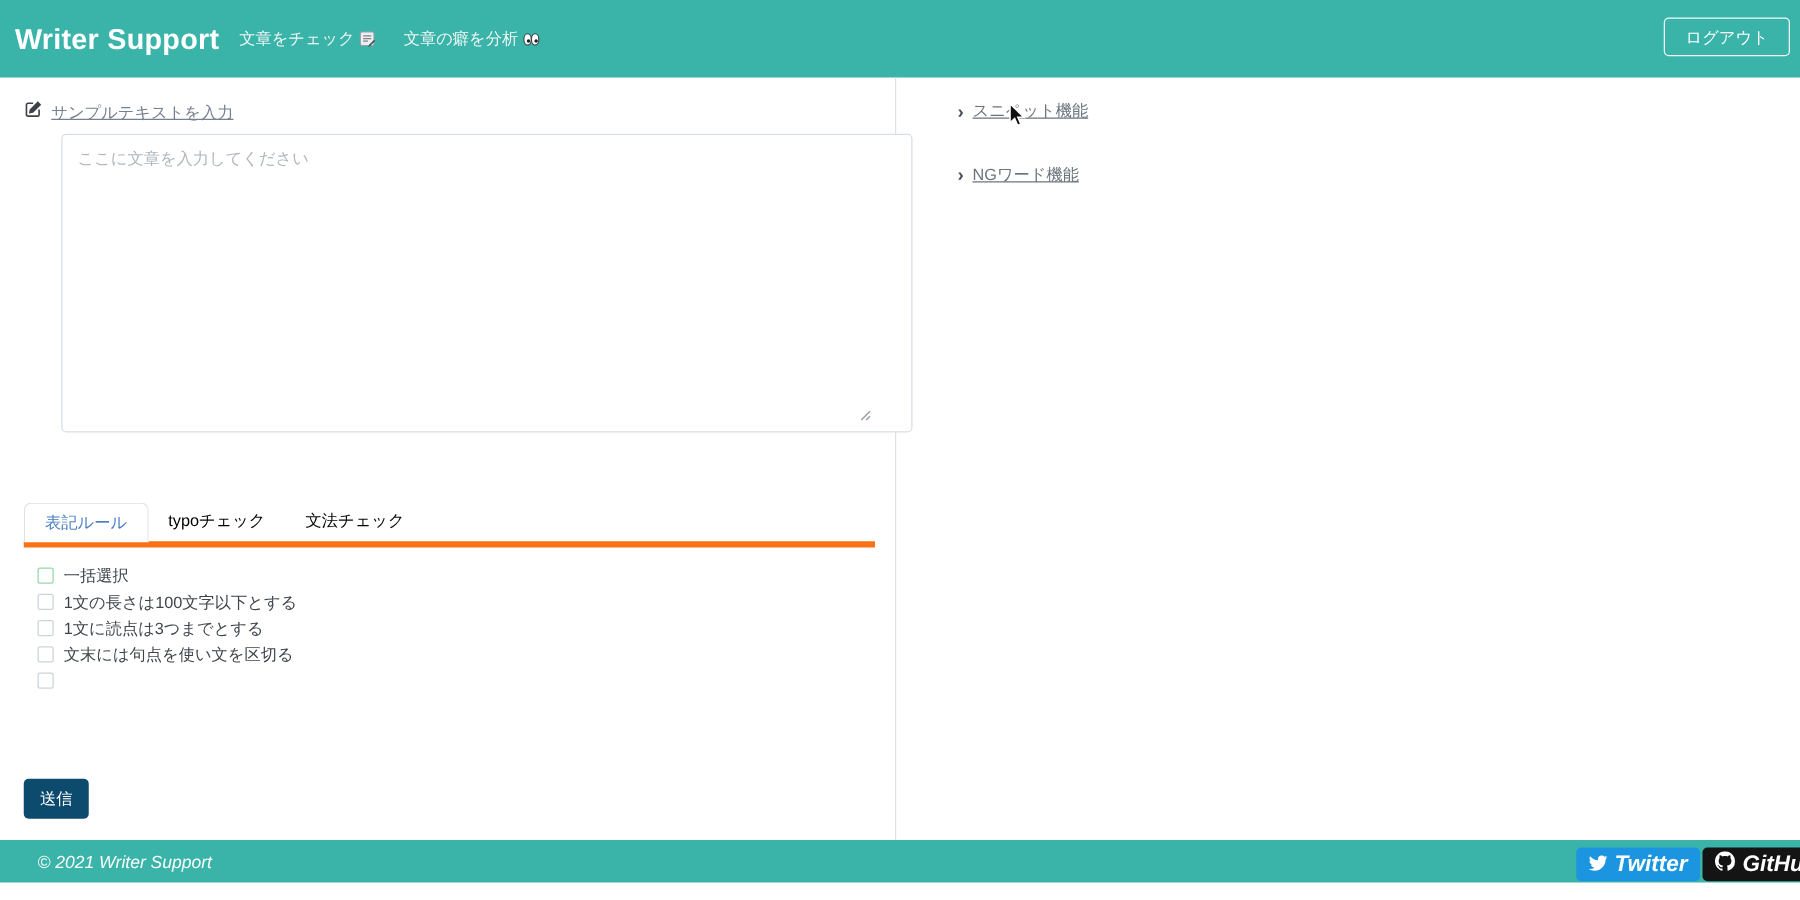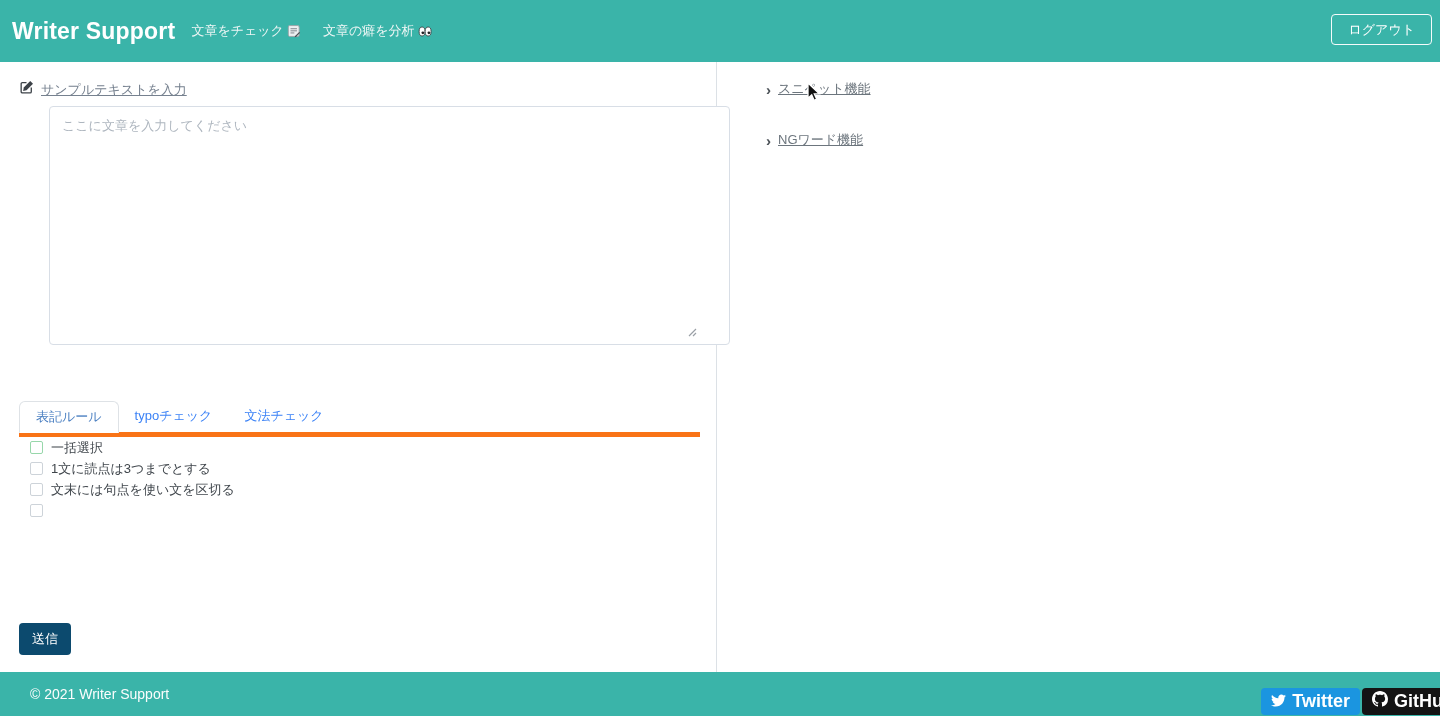--- a/index.html
+++ b/index.html
@@ -20,37 +20,37 @@
 
   .sample-row { display:flex; align-items:center; gap:7px; margin-bottom:7px; }
   .sample-link { font-size:13px; color:#76818f; text-decoration:underline; cursor:pointer; }
 
   .ta-wrap { position:relative; }
   .text-input { width:681px; height:239px; border:1px solid #d8dee6; border-radius:4px; padding:10px 12px; font-size:13px; color:#333; font-family:inherit; resize:none; outline:none; display:block;margin-left:30px; }
   .text-input::placeholder { color:#aeb6bf; }
   .resize-handle { position:absolute; right:3px; bottom:4px; }
 
   .tabs { display:flex; margin-top:56px; border-bottom:5px solid #f97316; width:681px; }
-  .tab { padding:6px 16px; font-size:13px; color:#3b82f6; cursor:pointer; }
+  .tab { padding:6px 16px; font-size:13px; color:#000000; cursor:pointer; }
   .tab.active { background:#fff; border:1px solid #dee2e6; border-bottom:1px solid #fff; border-radius:6px 6px 0 0; color:#4a7fc1; margin-bottom:-1px; }
 
-  .rules { margin-top:0; padding-left:11px; }
+  .rules { margin-top:12px; padding-left:11px; }
   .rule-row { display:flex; align-items:center; height:21px; gap:8px; font-size:13px; color:#3f454b; cursor:pointer; }
   .cb { width:13px; height:13px; border:1px solid #cdd3d9; border-radius:2px; background:#fff; flex:0 0 auto; }
   .cb.green { border-color:#97d7aa; }
 
   .submit-btn { position:absolute; left:19px; bottom:17px; padding:7px 13px; background:#0c4a6e; color:#fff; border:none; border-radius:4px; font-size:13px; font-family:inherit; cursor:pointer; }
 
   .right-col { flex:1; padding:18px 0 0 49px; }
   .feature-row { display:flex; align-items:center; margin-bottom:33px; }
   .chev { font-size:15px; font-weight:bold; color:#4a5056; margin-right:7px; line-height:1; }
   .feature-link { font-size:13px; color:#6c757d; text-decoration:underline; cursor:pointer; }
 
   
-  .footer { height:44px; background:#3ab4a9; display:flex; align-items:center; padding-left:30px; position:relative; }
+  .footer { height:34px; background:#3ab4a9; display:flex; align-items:center; padding-left:30px; position:relative;font-style:italic; }
   .copyright { color:#fbfdfd; font-size:14px; }
   .social { position:absolute; right:-24px; bottom:1px; display:flex; gap:2px; }
   .sbtn { height:27px; display:inline-flex; align-items:center; gap:6px; padding:0 10px; border-radius:4px; color:#fff; font-size:18px; font-weight:bold; text-decoration:none; cursor:pointer; white-space:nowrap; }
   .sbtn.tw { background:#1b95e0; }
   .sbtn.gh { background:#141414; }
 
   .mouse-cursor { position:absolute; left:806px; top:82px; pointer-events:none; }
 </style>
 </head>
 <body>
@@ -109,20 +109,24 @@
       <div class="tab">文法チェック</div>
     </div>
 
     <div class="rules">
       <label class="rule-row">
         <span class="cb green"></span>
         <span>一括選択</span>
       </label>
       <label class="rule-row">
         <span class="cb"></span>
+        <span>1文の長さは100文字以下とする</span>
+      </label>
+      <label class="rule-row">
+        <span class="cb"></span>
         <span>1文に読点は3つまでとする</span>
       </label>
       <label class="rule-row">
         <span class="cb"></span>
         <span>文末には句点を使い文を区切る</span>
       </label>
       <label class="rule-row">
         <span class="cb"></span>
       </label>
     </div>

